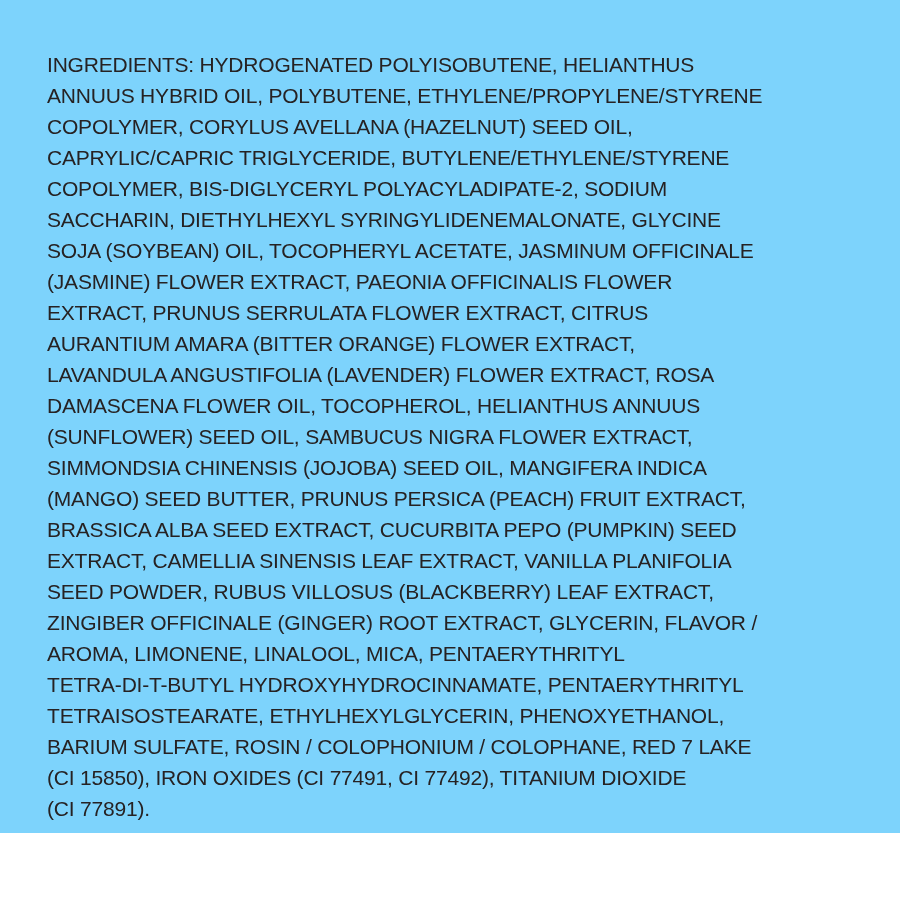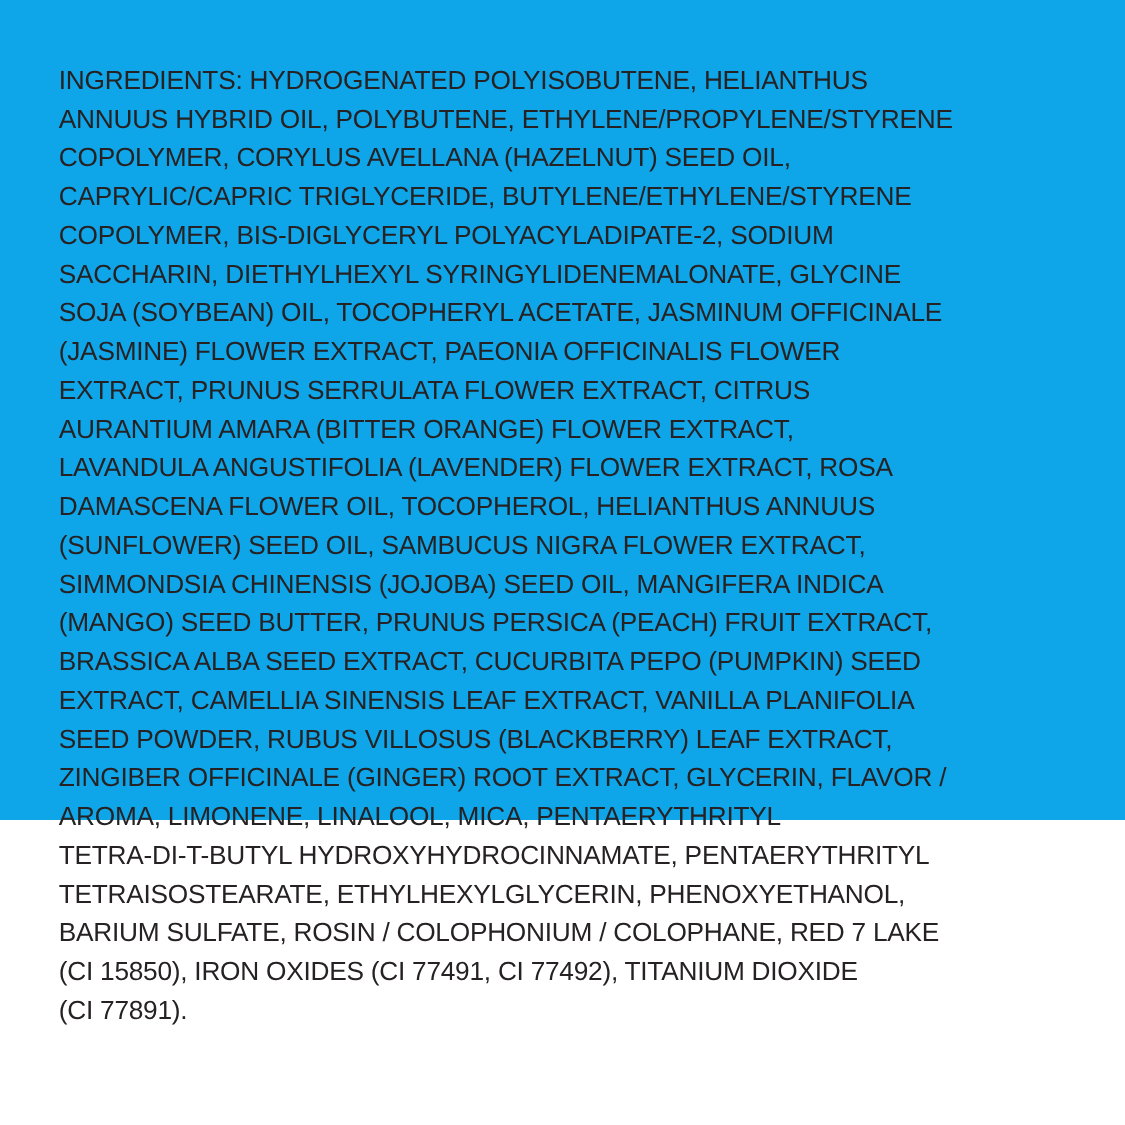--- a/index.html
+++ b/index.html
@@ -6,22 +6,22 @@
     margin: 0;
     padding: 0;
     width: 900px;
     height: 900px;
     background: #ffffff;
     overflow: hidden;
   }
   .page {
     position: relative;
     width: 900px;
-    height: 656px;
-    background: #0ea5e9;
+    height: 833px;
+    background: #7dd3fc;
   }
   .ingredients-text {
     position: absolute;
     left: 47px;
     top: 49px;
     width: 820px;
     font-family: "Liberation Sans", sans-serif;
     font-size: 21px;
     line-height: 31px;
     letter-spacing: -0.2px;

